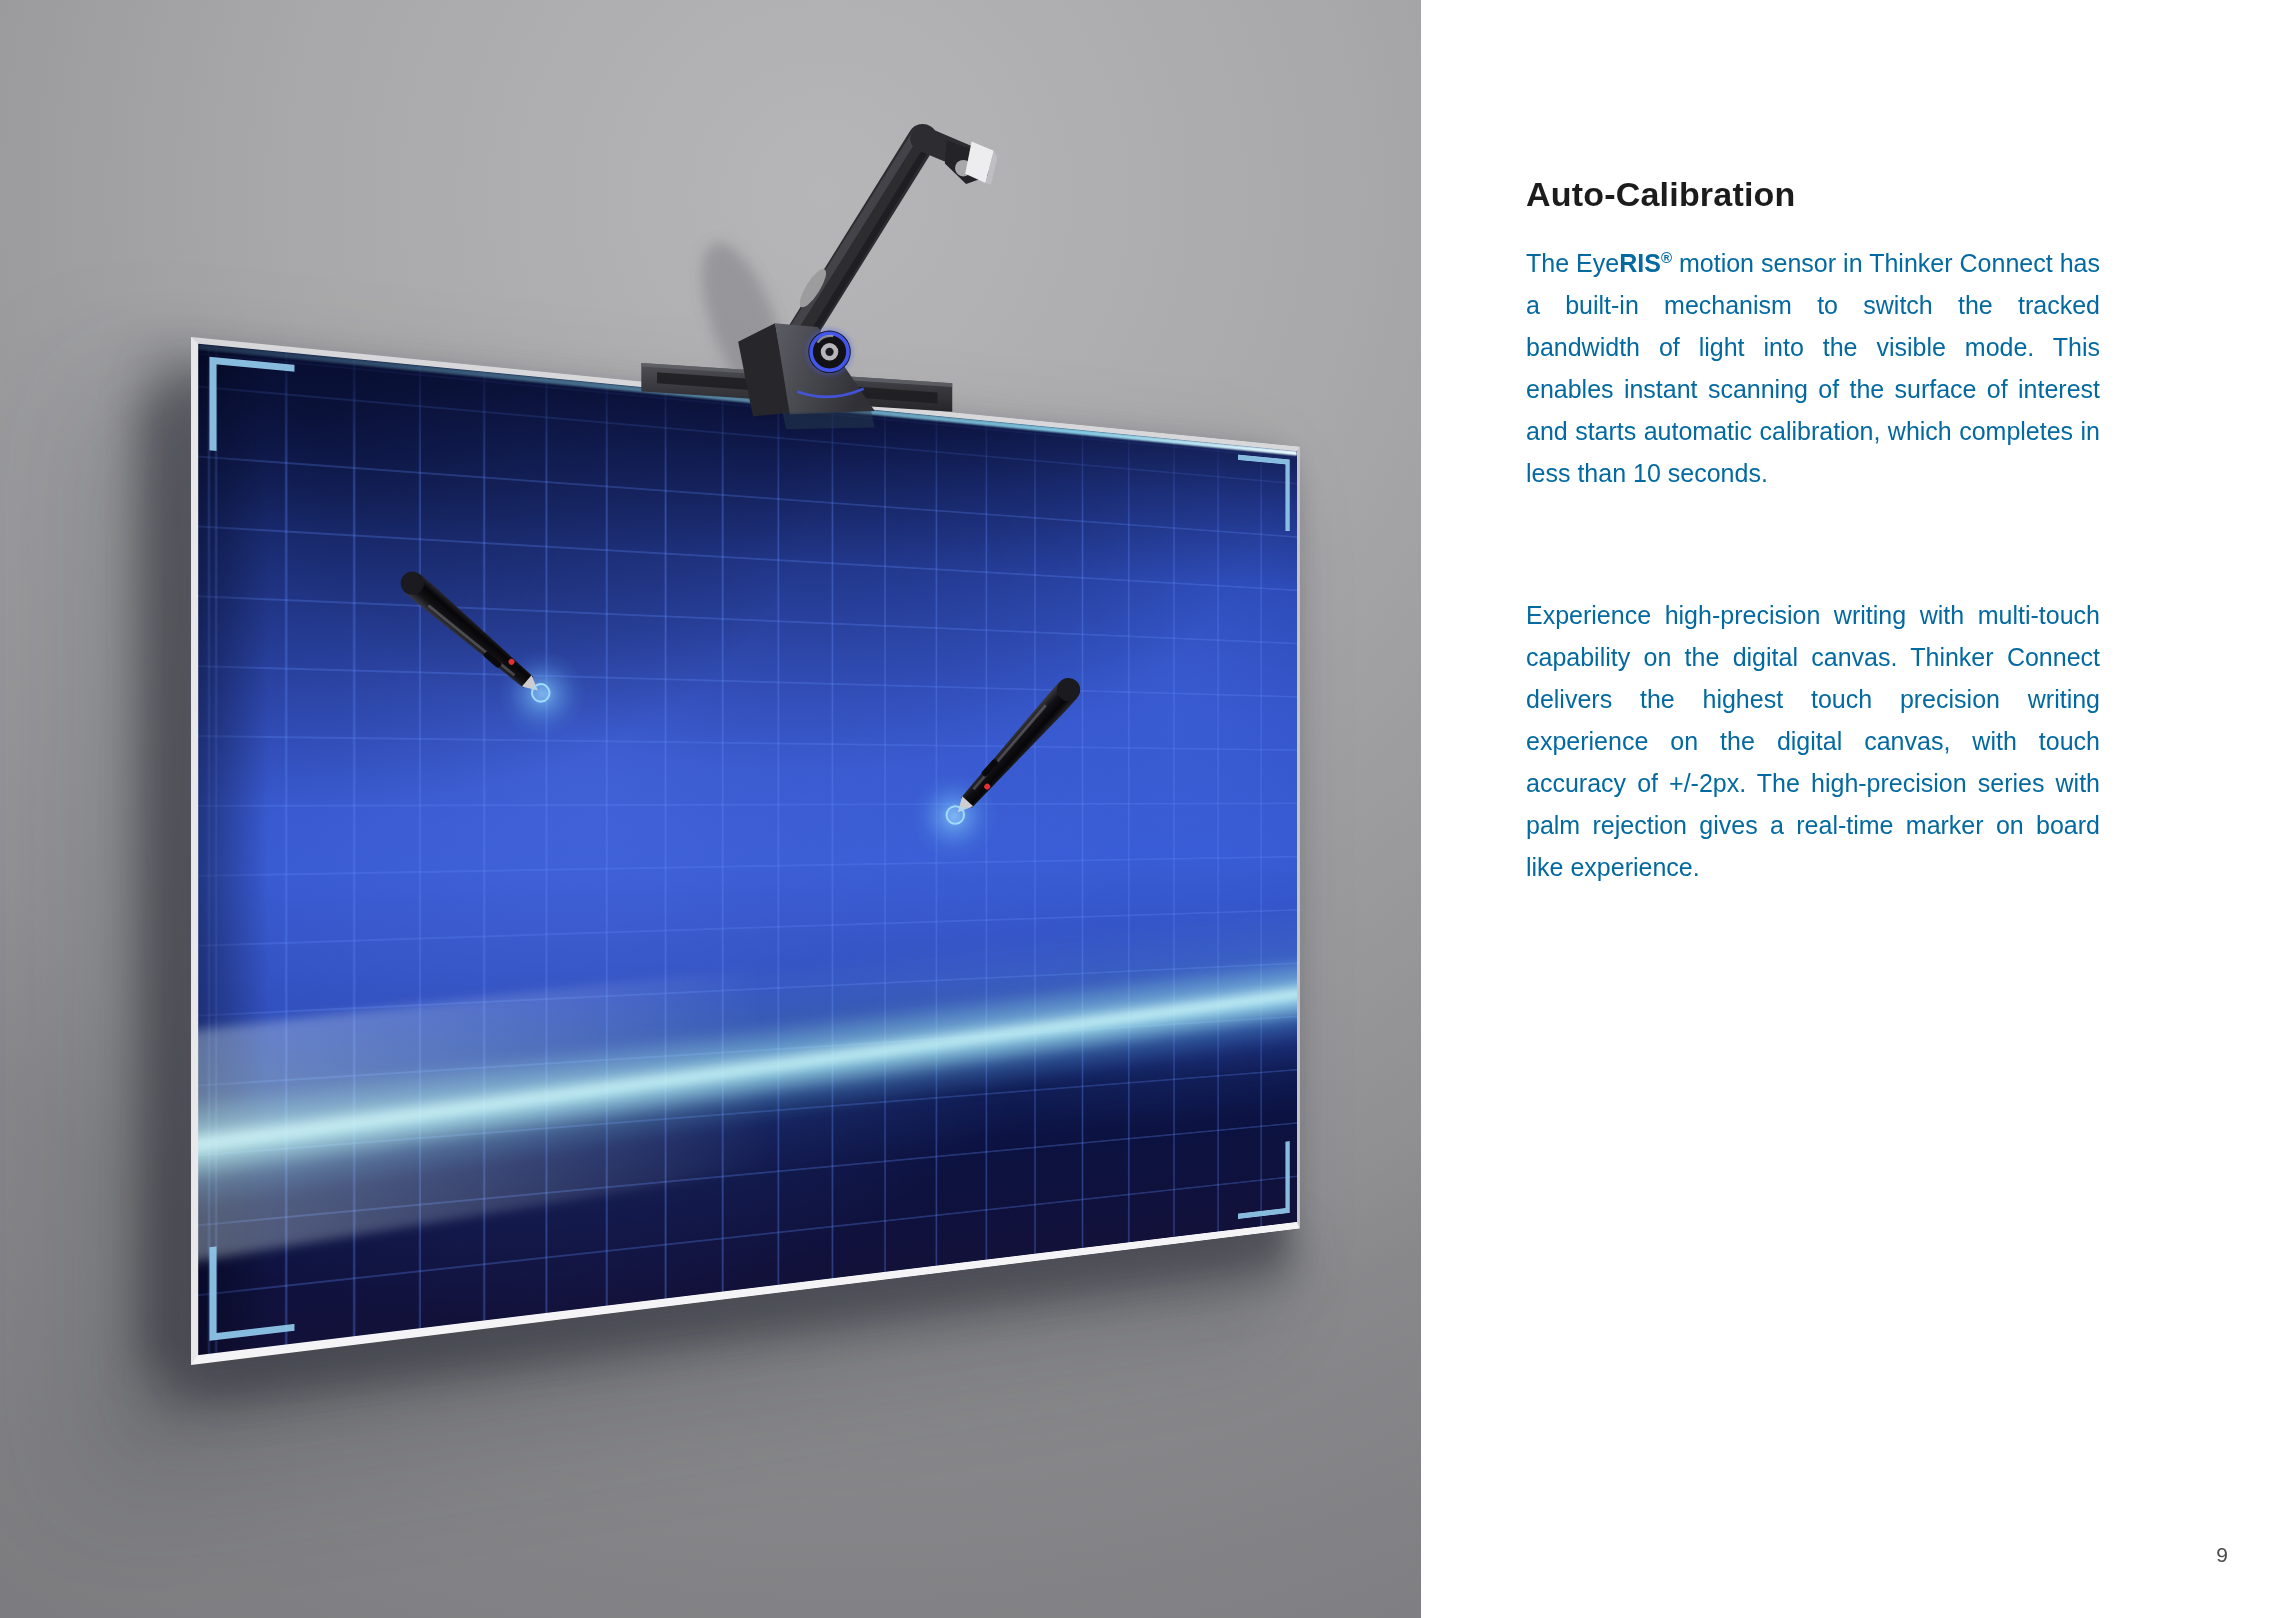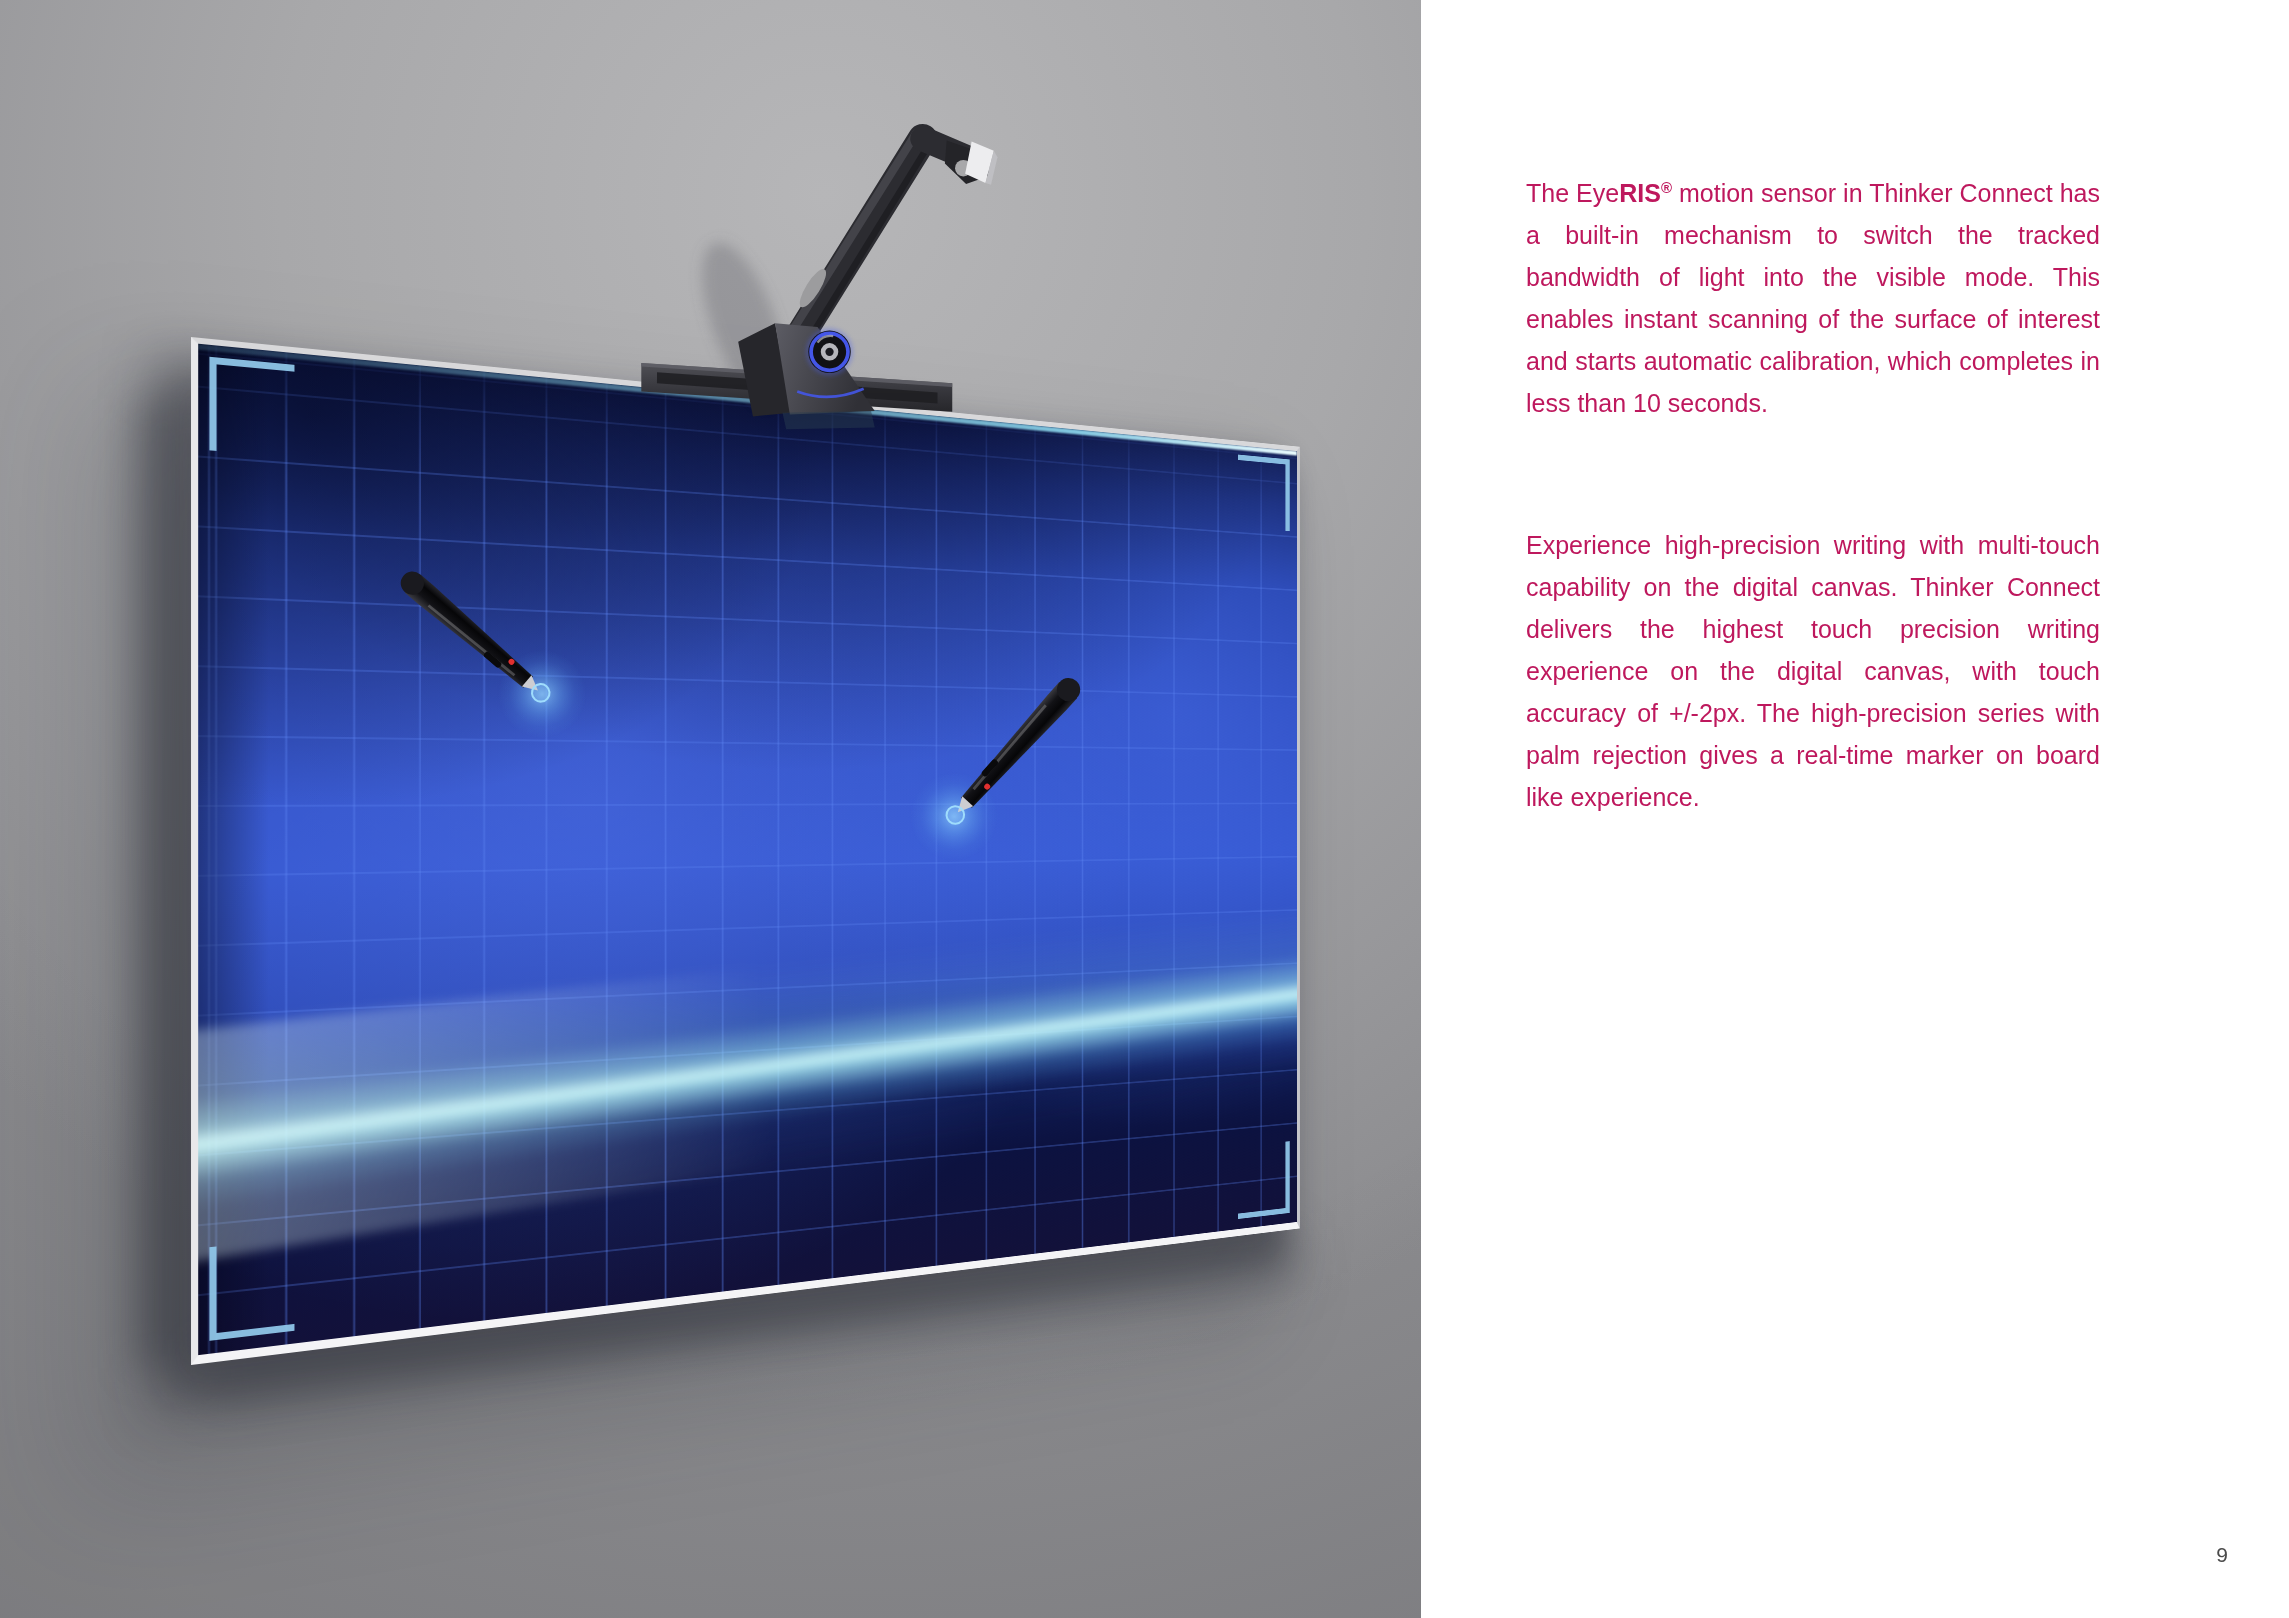--- a/index.html
+++ b/index.html
@@ -91,21 +91,21 @@
   }
   .article{
     position:absolute;left:105px;top:172px;width:574px;
   }
   .article h2{
     font-size:34px;line-height:44px;margin:0 0 26px;font-weight:700;
     color:#1c1c1c;letter-spacing:0.2px;
   }
   .article p{
     font-size:25px;line-height:42px;margin:0 0 100px;text-align:justify;
-    color:#be185d;
+    color:#0369a1;
   }
   .article section:last-child p{margin-bottom:0;}
   .b{font-weight:700;}
   .sup{font-size:60%;vertical-align:super;line-height:0;}
   .pagenum{
     position:absolute;right:61px;top:1543px;font-size:21px;color:#4a4a4a;
   }
 </style>
 </head>
 <body>
@@ -219,20 +219,21 @@
         <circle class="reddot" cx="42" cy="5" r="3.2"></circle>
         <circle class="touchring" cx="-4" cy="0" r="9.5" stroke-width="2.2"></circle>
       </g>
     </svg>
   </div>
 
   <div class="panel">
     <div class="article">
 
       <section>
+        <h2>Auto-Calibration</h2>
         <p><span>The Eye</span><span class="b">RIS</span><span class="b sup">®</span><span> motion sensor in Thinker Connect has a built-in mechanism to switch the tracked bandwidth of light into the visible mode. This enables instant scanning of the surface of interest and starts automatic calibration, which completes in less than 10 seconds.</span></p>
       </section>
 
       <section>
         <p>Experience high-precision writing with multi-touch capability on the digital canvas. Thinker Connect delivers the highest touch precision writing experience on the digital canvas, with touch accuracy of +/-2px. The high-precision series with palm rejection gives a real-time marker on board like experience.</p>
       </section>
 
 
     </div>
     <div class="pagenum">9</div>

